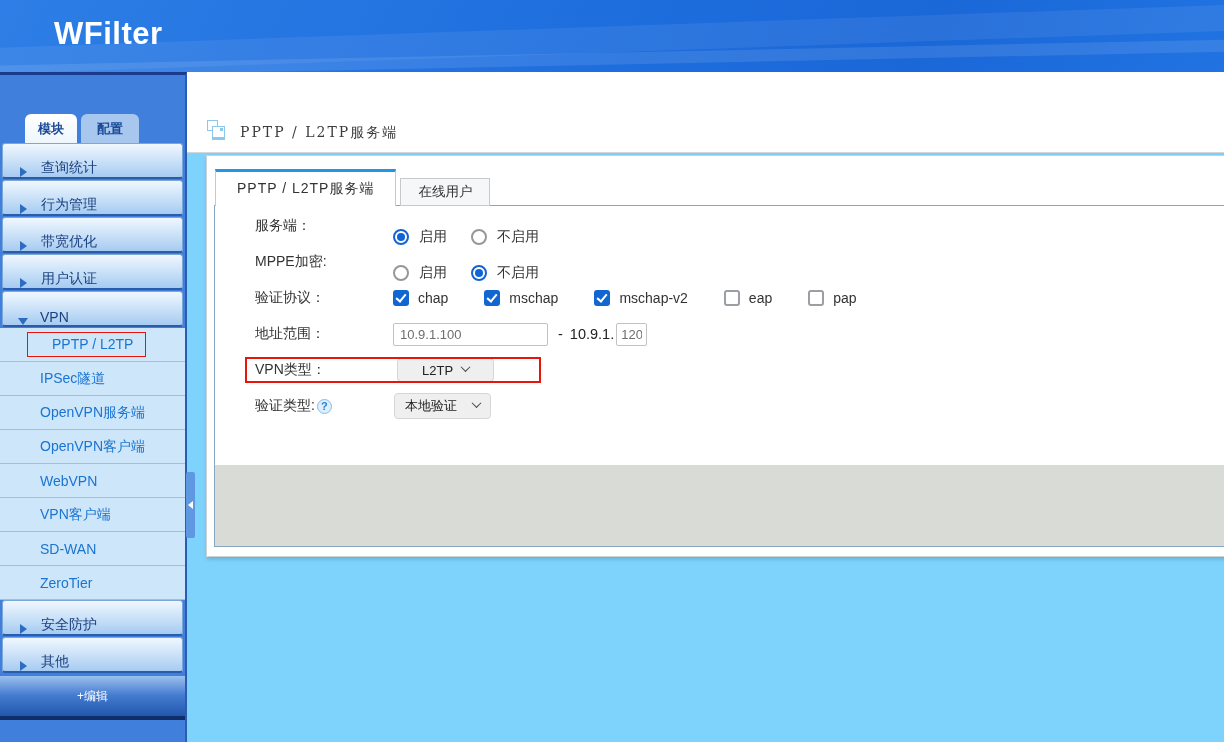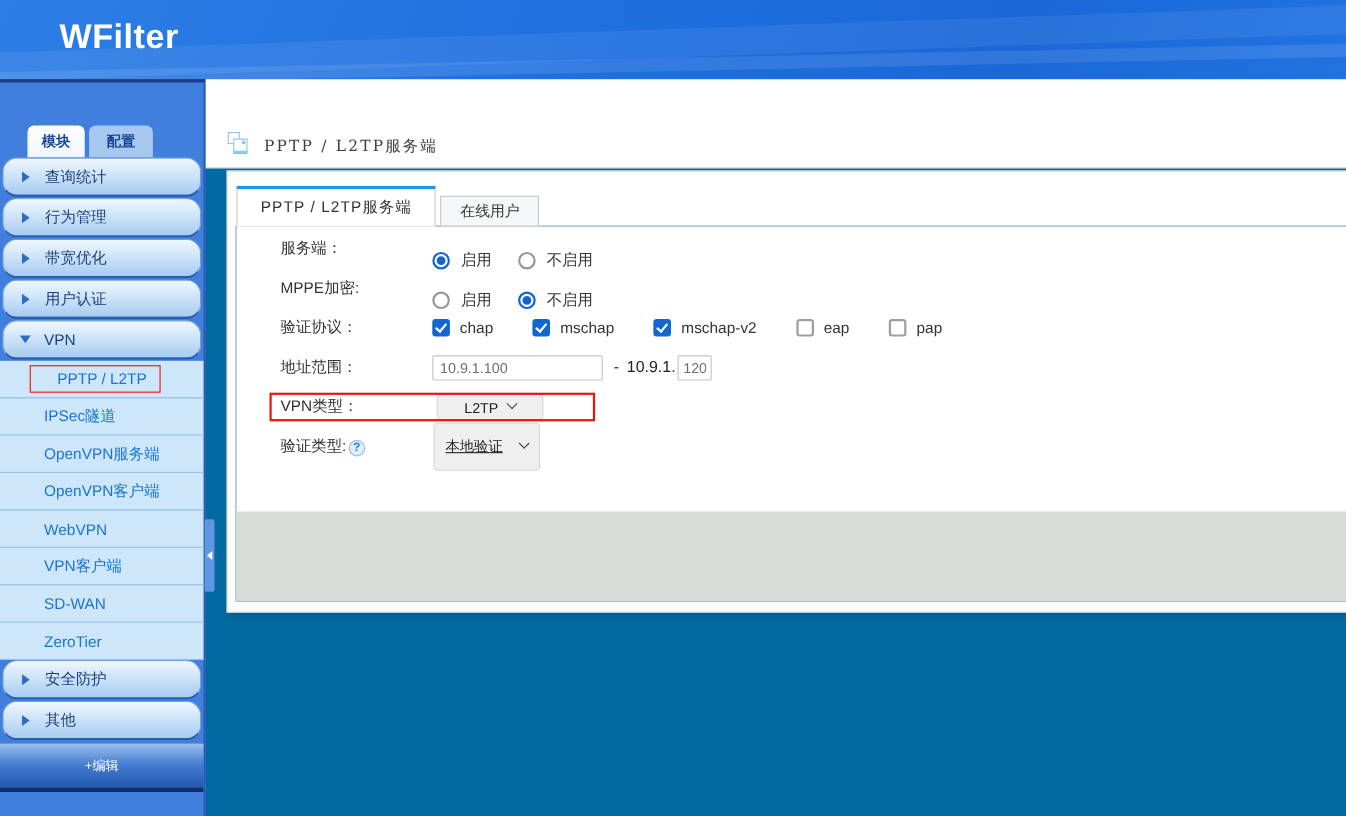--- a/index.html
+++ b/index.html
@@ -1,40 +1,40 @@
 <!DOCTYPE html>
 <html><head>
 <meta charset="utf-8">
 <style>
   * { margin:0; padding:0; box-sizing:border-box; }
   html,body { width:1224px; height:742px; }
   body { font-family:"Liberation Sans", sans-serif; overflow:hidden; }
-  .app { position:relative; width:1224px; height:742px; background:#0369a1; overflow:hidden; }
+  .app { position:relative; width:1224px; height:742px; background:#7dd3fc; overflow:hidden; }
 
   
   .header { position:absolute; left:0; top:0; width:1224px; height:72px;
     background:linear-gradient(115deg,#2e7ee6 0%,#1f6fdf 45%,#1a67d8 75%,#2173e2 100%); overflow:hidden; }
   .header:before { content:""; position:absolute; left:-80px; top:26px; width:1400px; height:26px;
     background:rgba(255,255,255,.07); transform:rotate(-2deg); }
   .header:after { content:""; position:absolute; left:-60px; top:52px; width:1400px; height:12px;
     background:rgba(255,255,255,.10); transform:rotate(-1.2deg); }
   .logo { position:absolute; left:54px; top:16px; color:#fff; font-size:31px; font-weight:bold; letter-spacing:.5px; z-index:2; }
 
   
   .sidebar { position:absolute; left:0; top:72px; width:187px; height:670px;
     background:#4080dc; border-top:3px solid #1a3a8e; border-right:2px solid #2a5cb4; }
   .side-tabs { height:68px; display:flex; align-items:flex-end; padding-left:25px; }
   .side-tab { border-radius:6px 6px 0 0; padding:6px 13px 5px 13px; font-size:13px; font-weight:bold;
     color:#1a4a96; cursor:pointer; margin-right:4px; }
   .side-tab.active { background:linear-gradient(180deg,#ffffff,#eef6fd); }
   .side-tab.inactive { background:#a7c7ee; padding:6px 16px 5px 16px; }
   .menu { }
   .mitem { height:36px; margin:0 2px 1px 2px; border:1px solid #7aa6d8; border-bottom:2px solid #2a5cac;
-    border-radius:14px; background:linear-gradient(180deg,#f0f7fe 0%,#cbe2f8 50%,#a6cbf1 100%);
-    display:flex; align-items:center; padding-left:17px; color:#1c4080; font-size:14px; cursor:pointer; }
+    border-radius:3px; background:linear-gradient(180deg,#f0f7fe 0%,#cbe2f8 50%,#a6cbf1 100%);
+    display:flex; align-items:flex-end; padding-left:17px; color:#1c4080; font-size:14px; cursor:pointer; }
   .mitem .tri { width:0; height:0; border-top:5px solid transparent; border-bottom:5px solid transparent;
     border-left:7px solid #2e6cc2; margin-right:14px; }
   .mitem .tri-down { width:0; height:0; border-left:5px solid transparent; border-right:5px solid transparent;
     border-top:7px solid #2e6cc2; margin-right:12px; margin-left:-2px; }
   .sub { height:34px; background:#cde6f9; border-bottom:1px solid #95c3ea; display:flex; align-items:center;
     padding-left:40px; color:#1a74d2; font-size:14px; cursor:pointer; }
   .sub.first { padding-left:27px; }
   .redwrap { border:1px solid #e8150b; padding:3px 12px 4px 24px; }
   .editbtn { height:44px; margin-top:3px; background:linear-gradient(180deg,#9cc0ee 0%,#447cd0 48%,#2257ae 100%);
     border-bottom:4px solid #102e6a; display:flex; align-items:center; justify-content:center;
@@ -92,21 +92,21 @@
     padding:0 6px; font-family:"Liberation Sans", sans-serif; outline:none; }
   .in-start { width:155px; }
   .in-end { width:31px; padding:0 4px; }
   .dash { font-size:14.5px; color:#222; margin:0 7px 0 10px; }
   .prefix { font-size:14.5px; color:#222; margin-right:2px; }
   .select { display:inline-flex; align-items:center; background:#efefef; border:1px solid #d6d6d6;
     border-radius:4px; height:24px; padding:0 24px; font-size:13px; color:#222; cursor:pointer; }
   .select .chev { width:7px; height:7px; border-right:1.6px solid #444; border-bottom:1.6px solid #444;
     transform:rotate(45deg) translate(-1px,-1px); margin-left:9px; margin-top:-3px; }
   .sel-vpn { margin-left:4px; }
-  .sel-auth { margin-left:1px; padding:0 10px; height:44px;text-decoration:underline; }
+  .sel-auth { margin-left:1px; padding:0 10px; height:26px; }
   .sel-auth .chev { margin-left:16px; }
   .red-outline { position:absolute; left:30px; top:5px; width:296px; height:26px; border:2px solid #e8150b; pointer-events:none; }
 
   .help { width:15px; height:15px; border-radius:50%; background:#ddeefe; border:1px solid #8abbe8;
     color:#2b7fd4; font-size:11px; font-weight:bold; display:inline-flex; align-items:center; justify-content:center;
     margin-left:2px; cursor:pointer; }
 </style>
 </head>
 <body>
 

